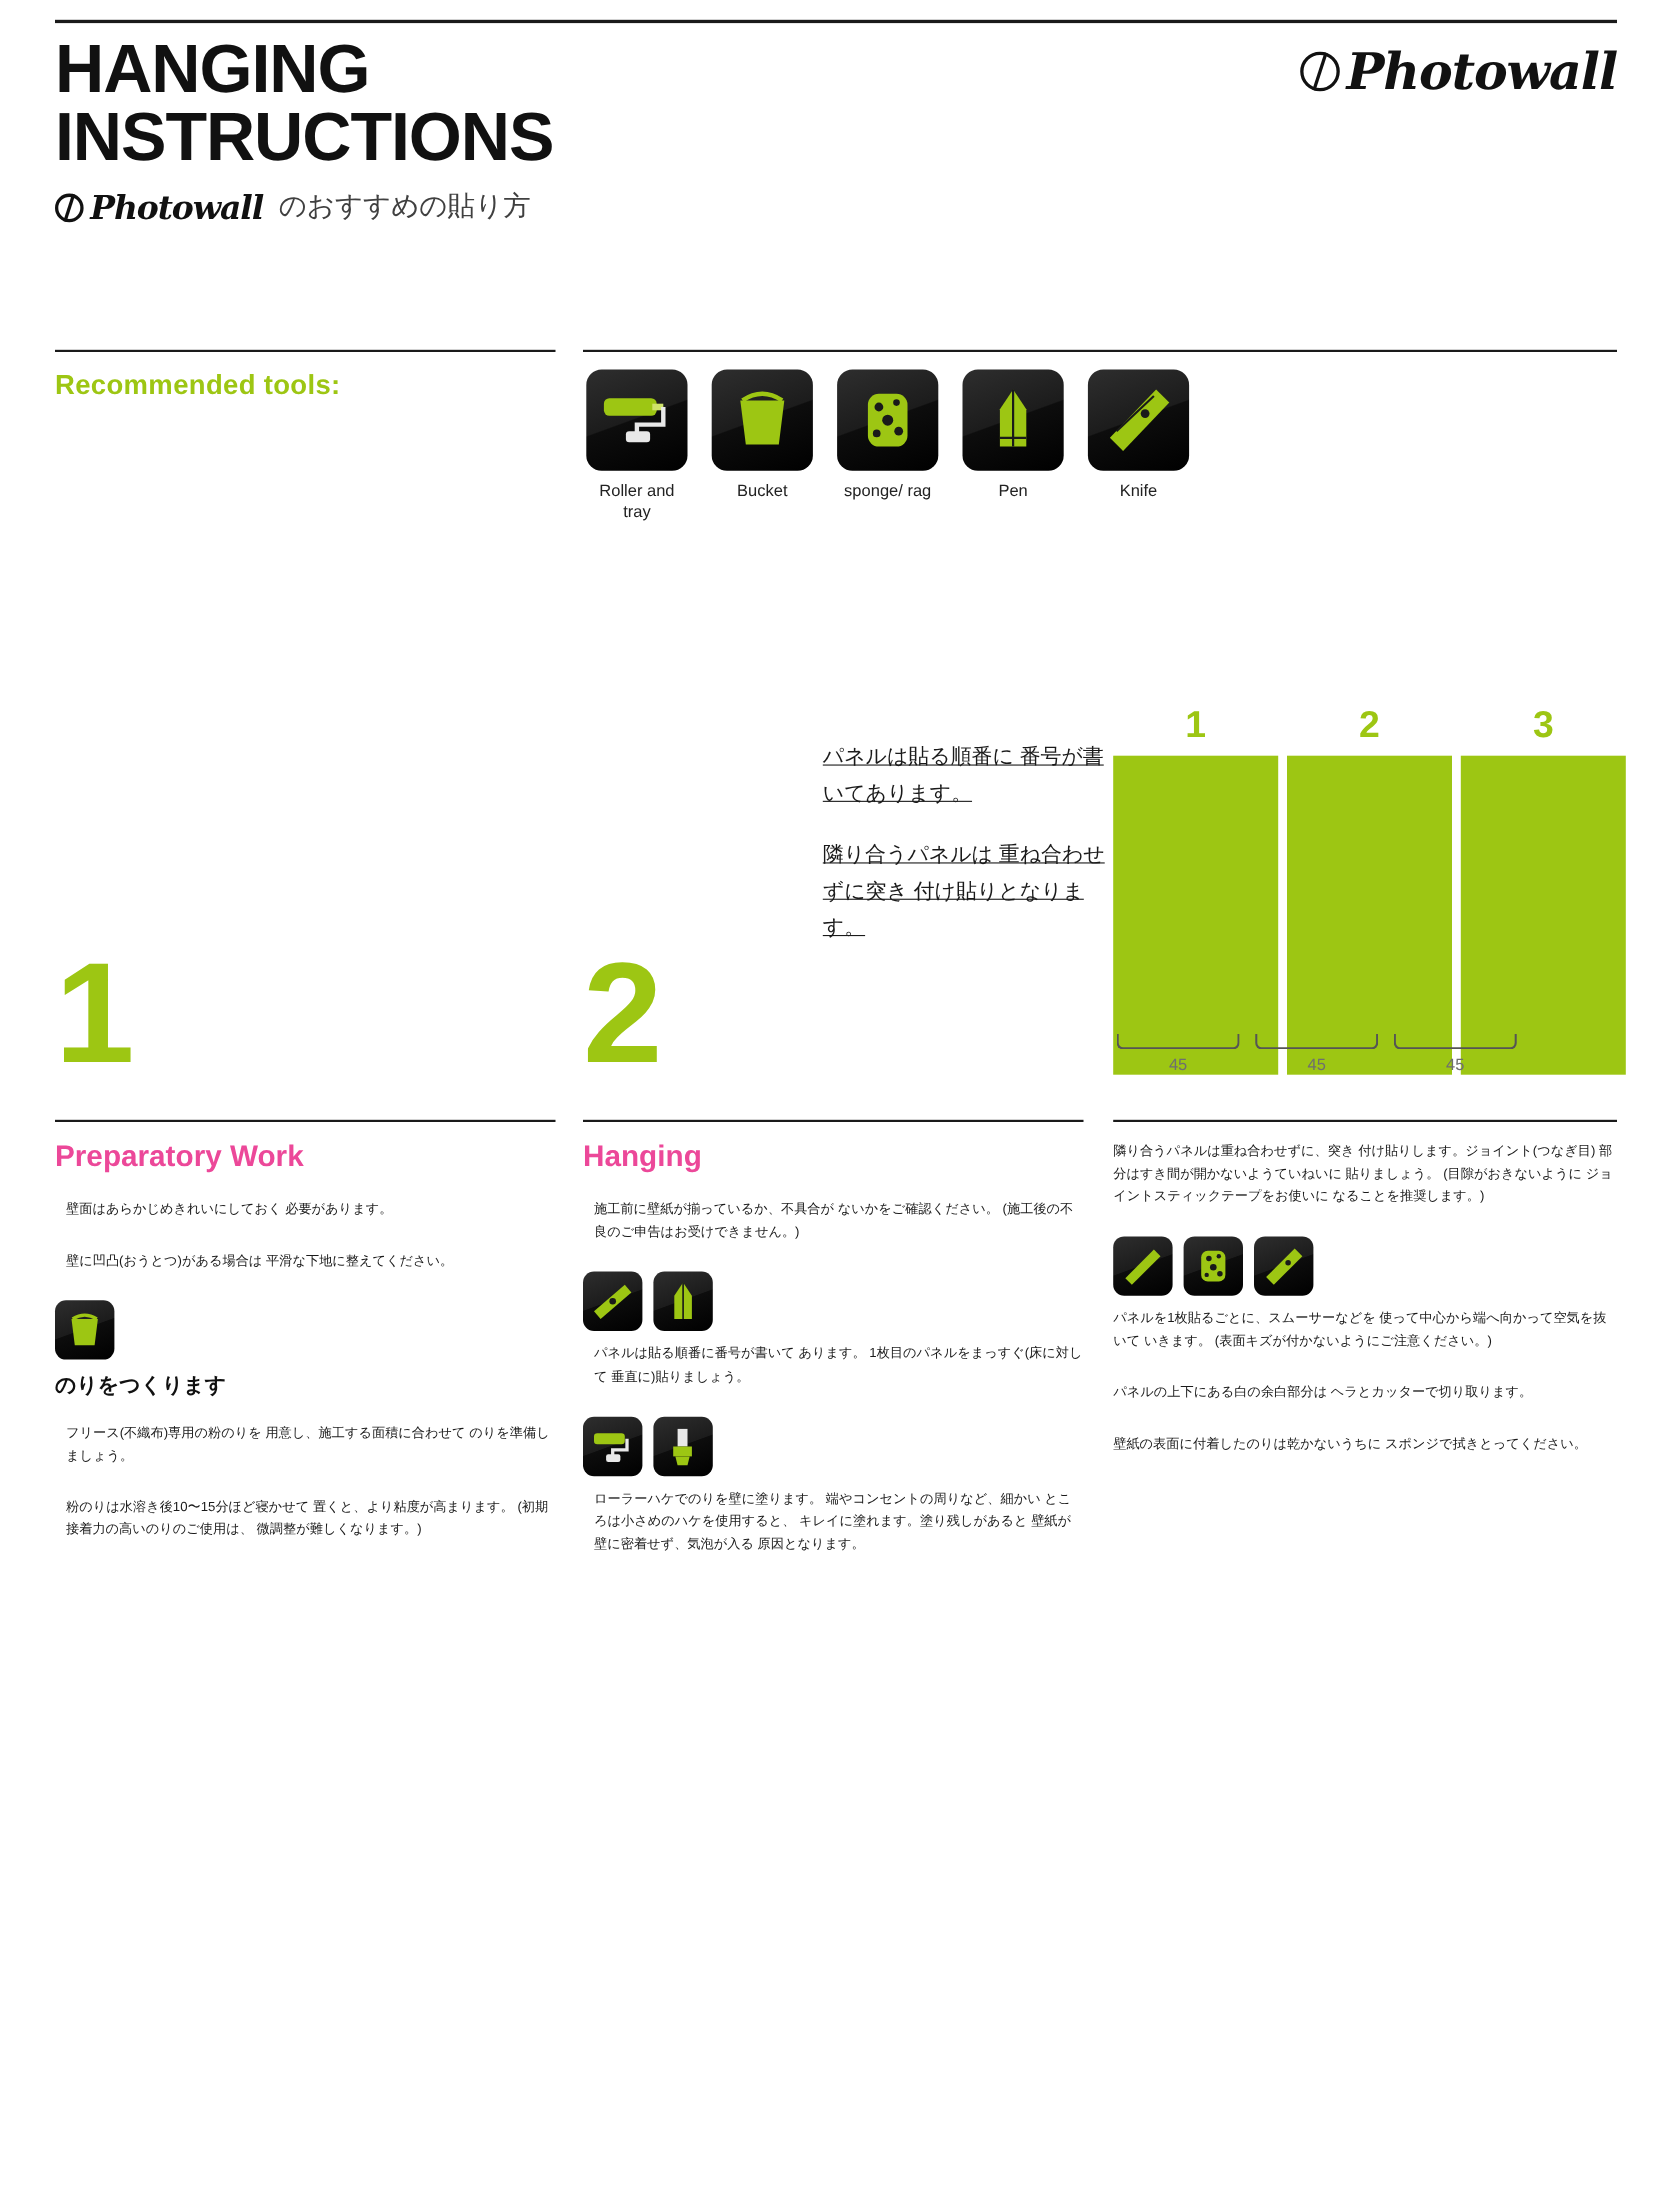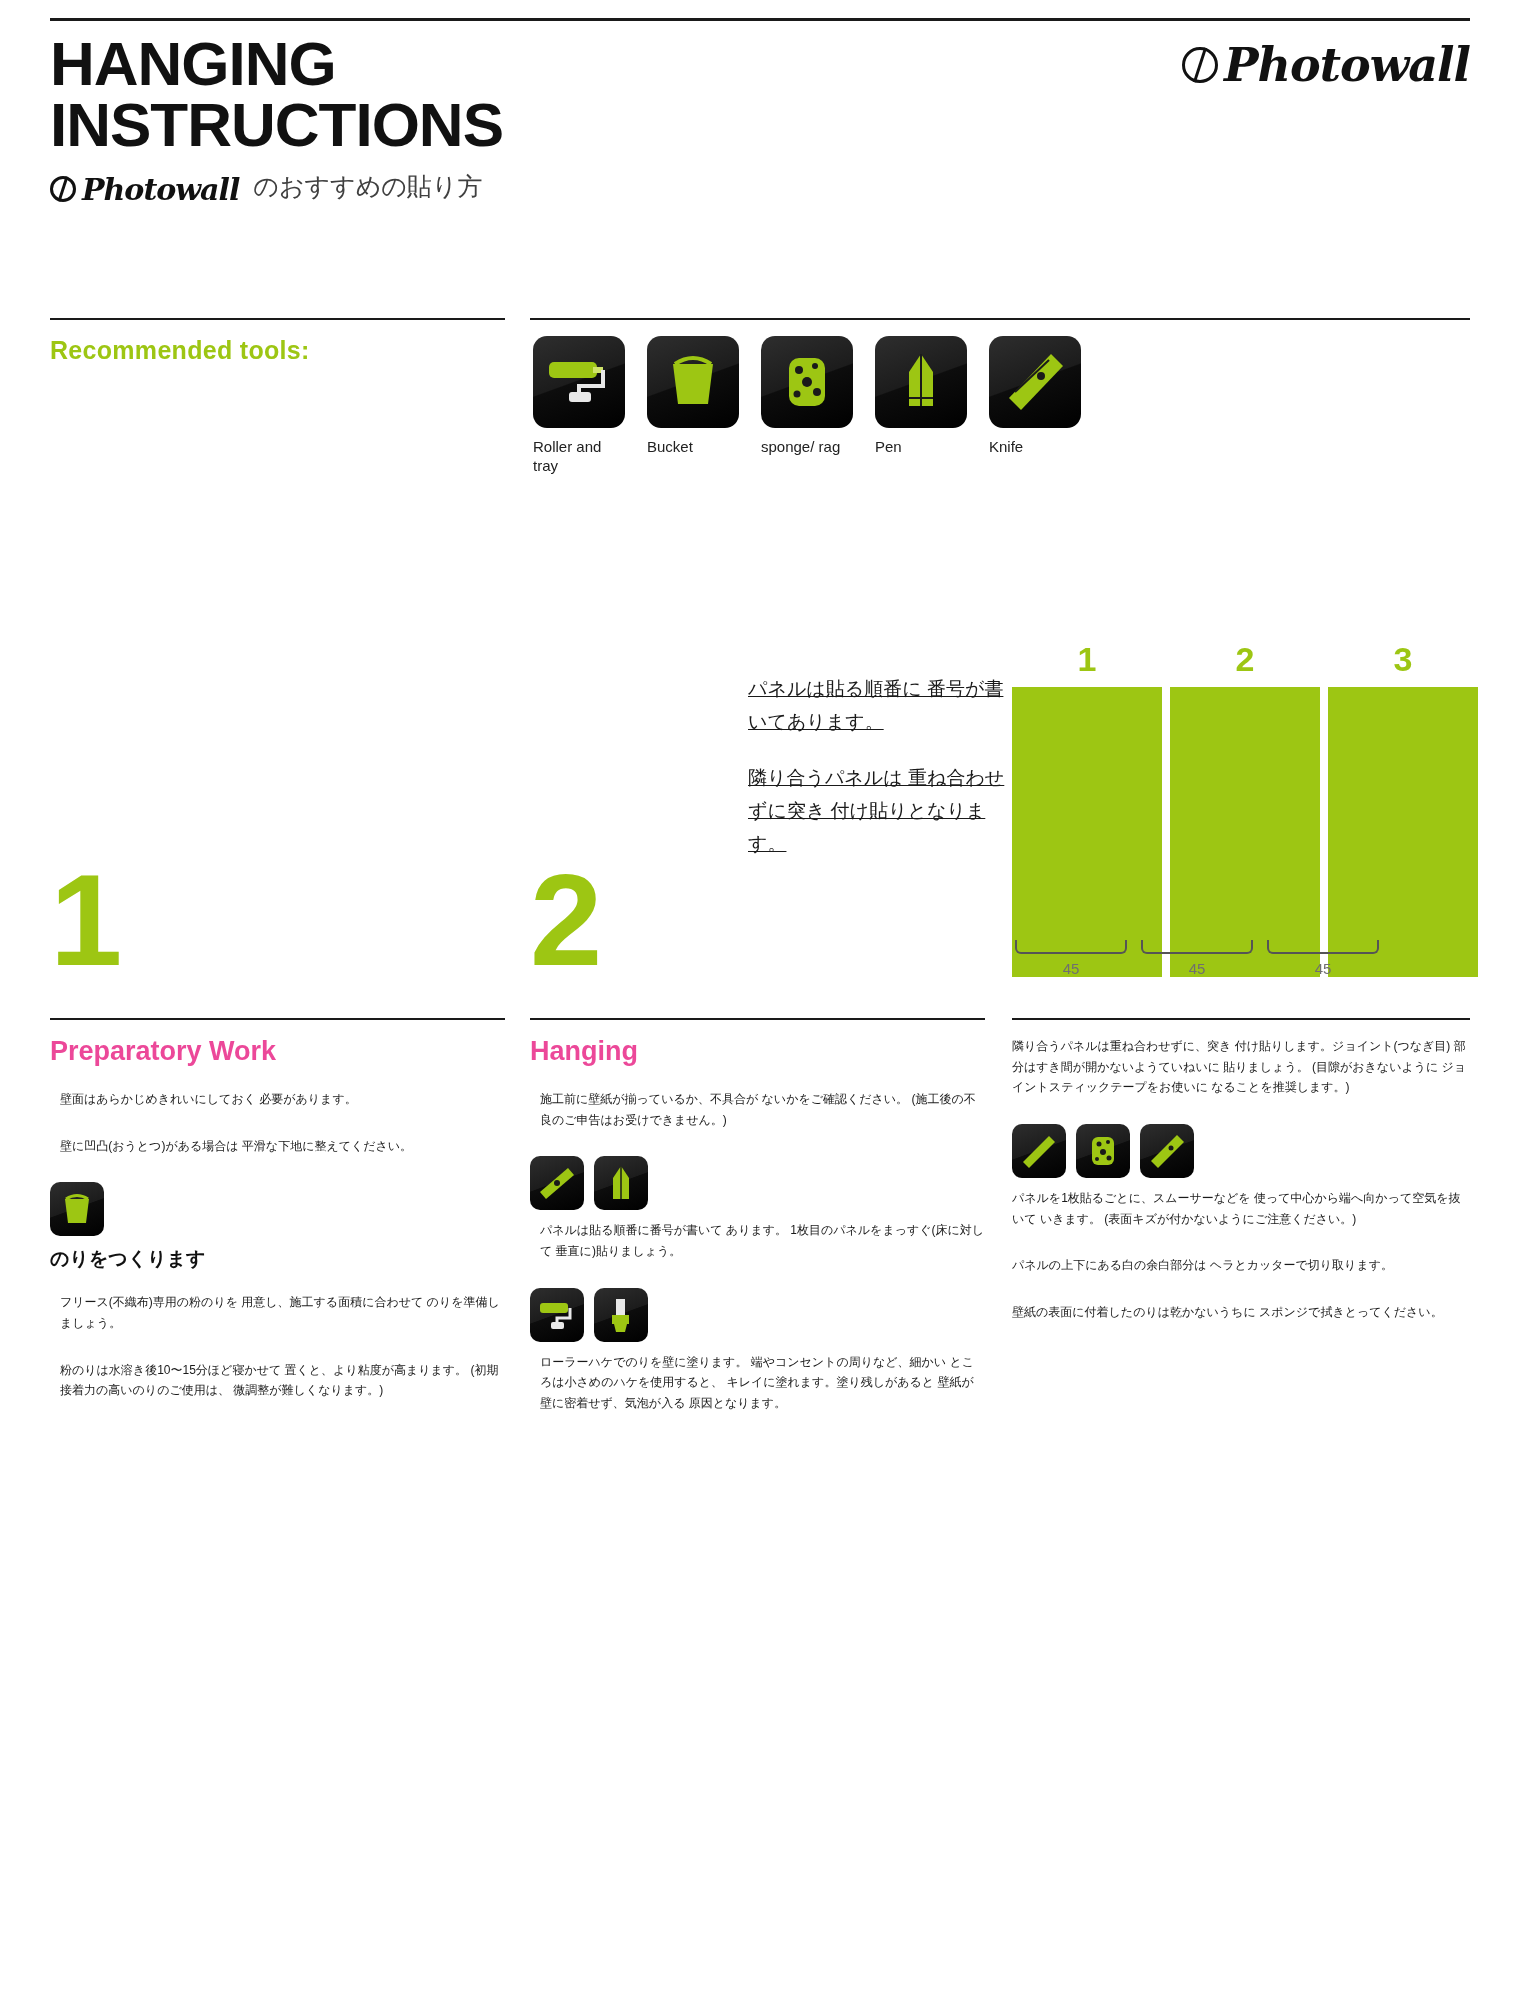--- a/index.html
+++ b/index.html
@@ -117,20 +117,21 @@
   }
   .tools-row {
     position: absolute;
     left: 533px;
     top: 336px;
     display: flex;
     gap: 22px;
   }
   .tool {
     width: 92px;
+    text-align: center;
   }
   .tool-icon {
     width: 92px;
     height: 92px;
     border-radius: 14px;
     background: linear-gradient(160deg, #2e2e2e 0%, #1c1c1c 48%, #0d0d0d 49%, #000 100%);
     position: relative;
     overflow: hidden;
   }
   .tool-cap {

